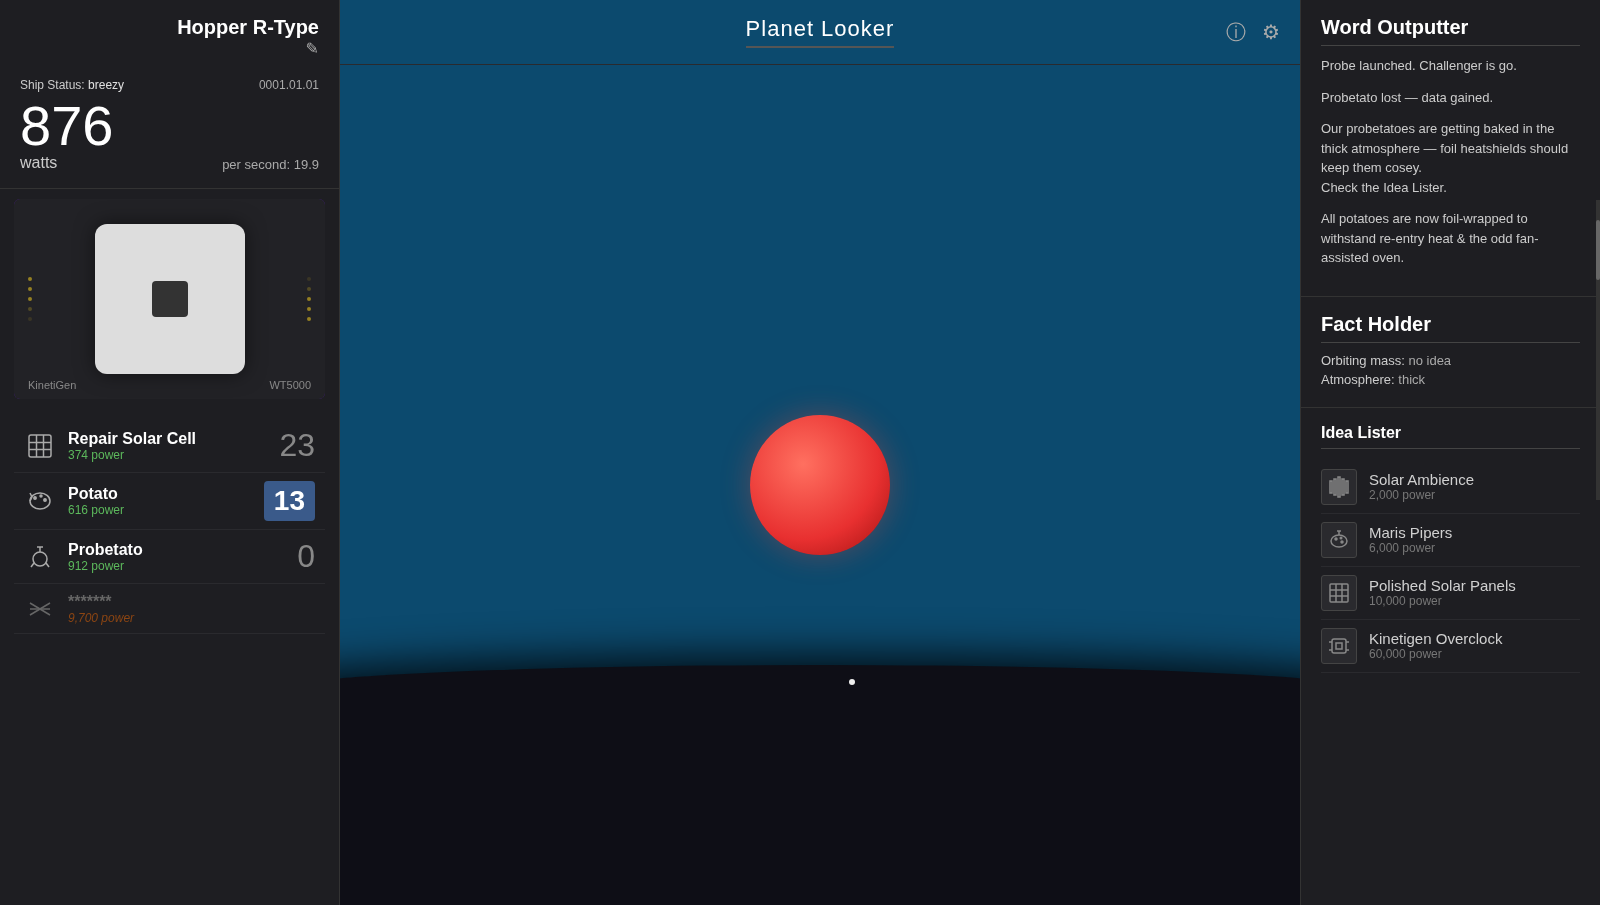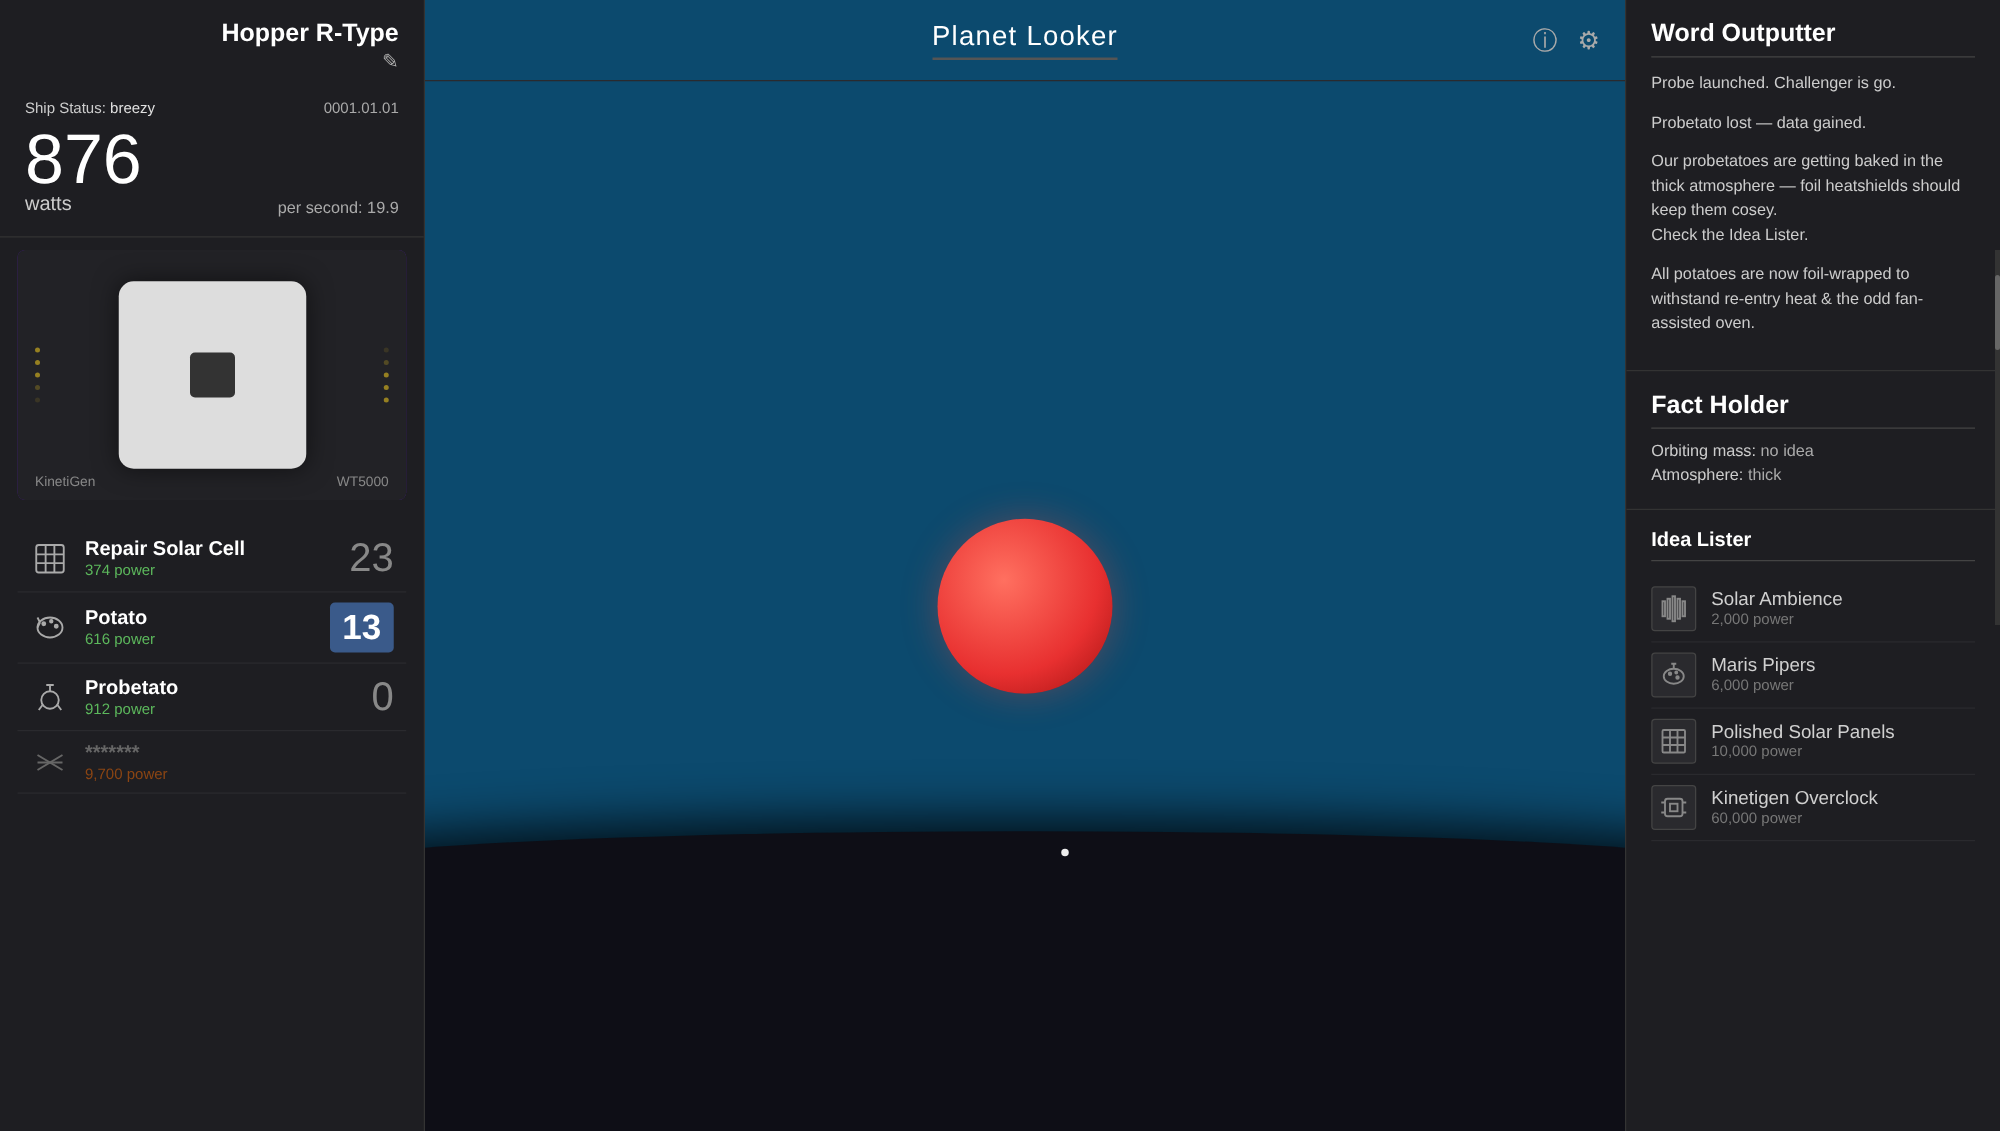--- a/index.html
+++ b/index.html
@@ -220,21 +220,21 @@
     .thing-count.active {
       background: #3a5a8a;
       color: #fff;
       font-size: 28px;
       font-weight: 600;
       padding: 4px 10px;
       border-radius: 4px;
     }
 
     .thing-locked .thing-name { color: #666; }
-    .thing-locked .thing-power { color: #8b4513; }
+    .thing-locked .thing-power { color: #8b4513; font-style: italic; }
 
     
     #middle-panel {
       flex: 1;
       background: #0c4a6e;
       display: flex;
       flex-direction: column;
       position: relative;
       overflow: hidden;
     }

